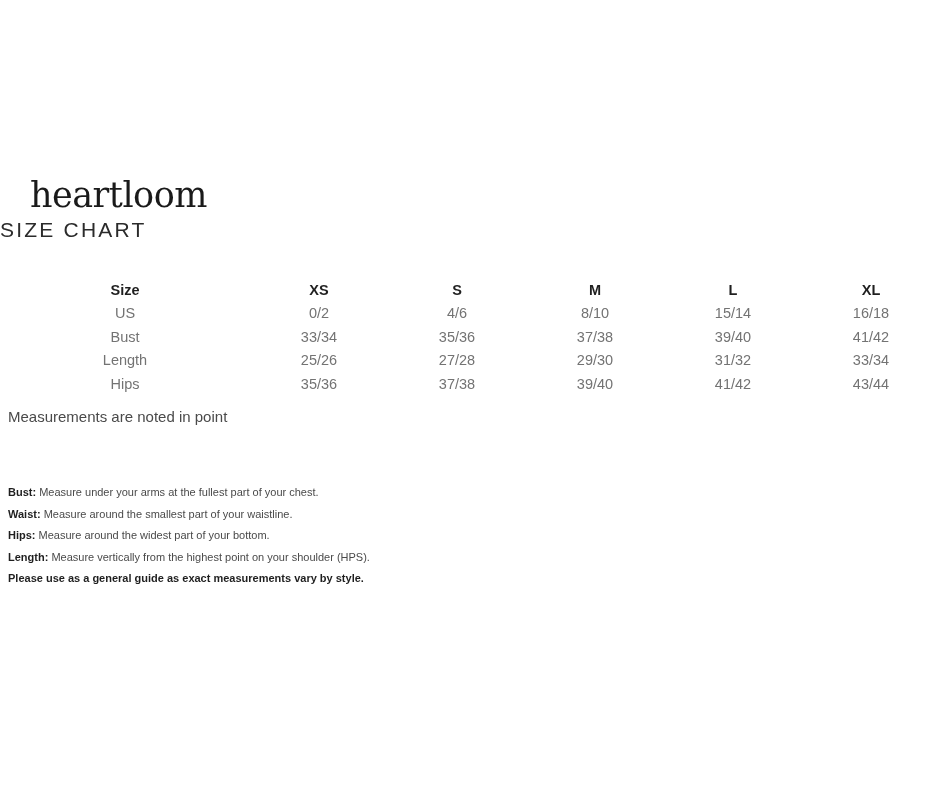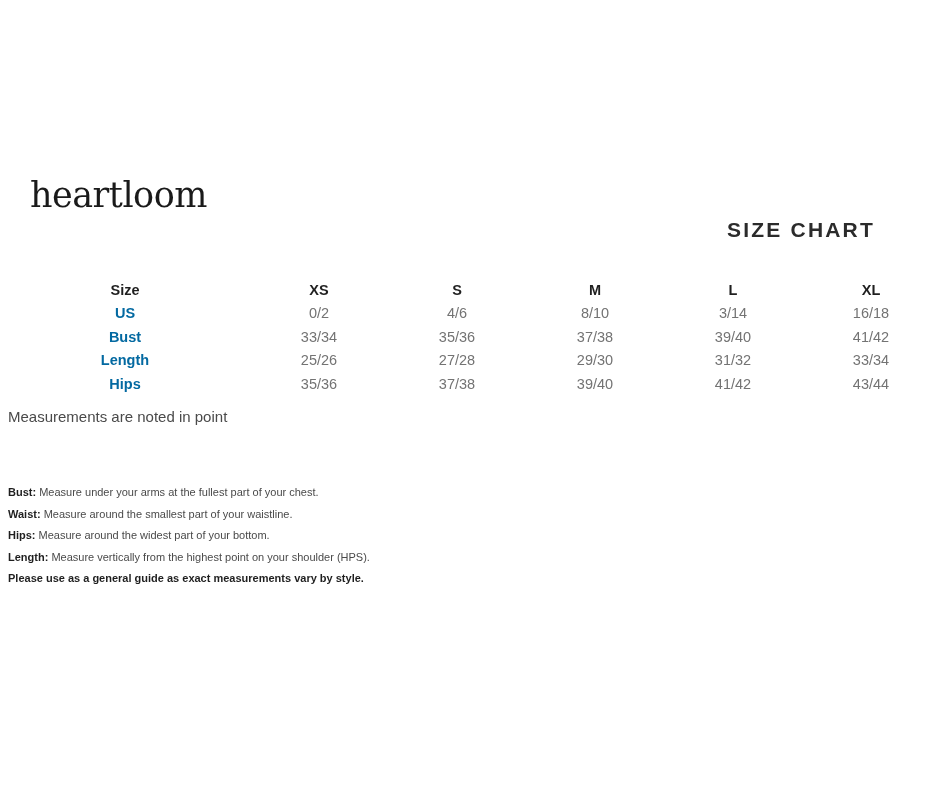--- a/index.html
+++ b/index.html
@@ -34,46 +34,46 @@
     color: #1a1a1a;
     line-height: 1;
   }
 
   
   .chart-title {
     position: absolute;
     left: 0;
     top: 206px;
     width: 875px;
-    text-align: right;
+    text-align: left;
     font-size: 21px;
     letter-spacing: 2.2px;
     color: #2b2b2b;
-    font-weight: 700;
+    font-weight: 400;
   }
 
   
   .size-table {
     position: absolute;
     left: 0;
     top: 266px;
     width: 940px;
     border-collapse: collapse;
     table-layout: fixed;
   }
   .size-table td {
     font-size: 14.5px;
     color: #737373;
     text-align: center;
     padding: 1.5px 0;
     line-height: 1.42;
   }
   .size-table td.rowhead {
-    font-weight: bold;
-    color: #0369a1;
+    font-weight: normal;
+    color: #737373;
   }
   .size-table tr.header-row td {
     font-weight: bold;
     color: #1f1f1f;
   }
   .size-table tr.header-row td.rowhead {
     font-weight: bold;
   }
   .col-label { width: 250px; }
   .col-val   { width: 138px; }
@@ -132,21 +132,21 @@
         <td>S</td>
         <td>M</td>
         <td>L</td>
         <td>XL</td>
       </tr>
       <tr>
         <td class="rowhead">US</td>
         <td>0/2</td>
         <td>4/6</td>
         <td>8/10</td>
-        <td>3/14</td>
+        <td>15/14</td>
         <td>16/18</td>
       </tr>
       <tr>
         <td class="rowhead">Bust</td>
         <td>33/34</td>
         <td>35/36</td>
         <td>37/38</td>
         <td>39/40</td>
         <td>41/42</td>
       </tr>

